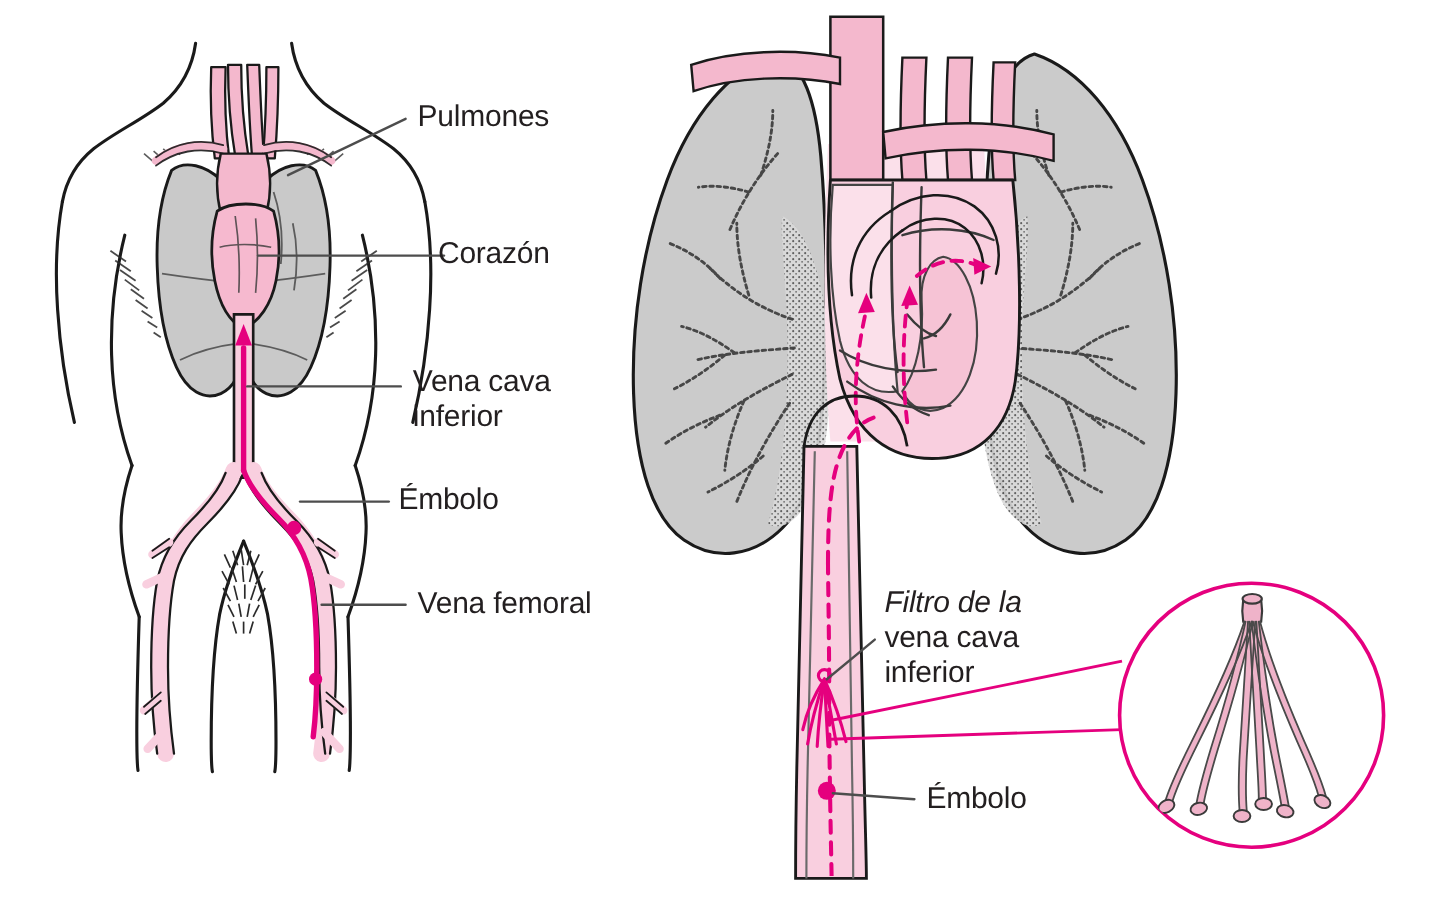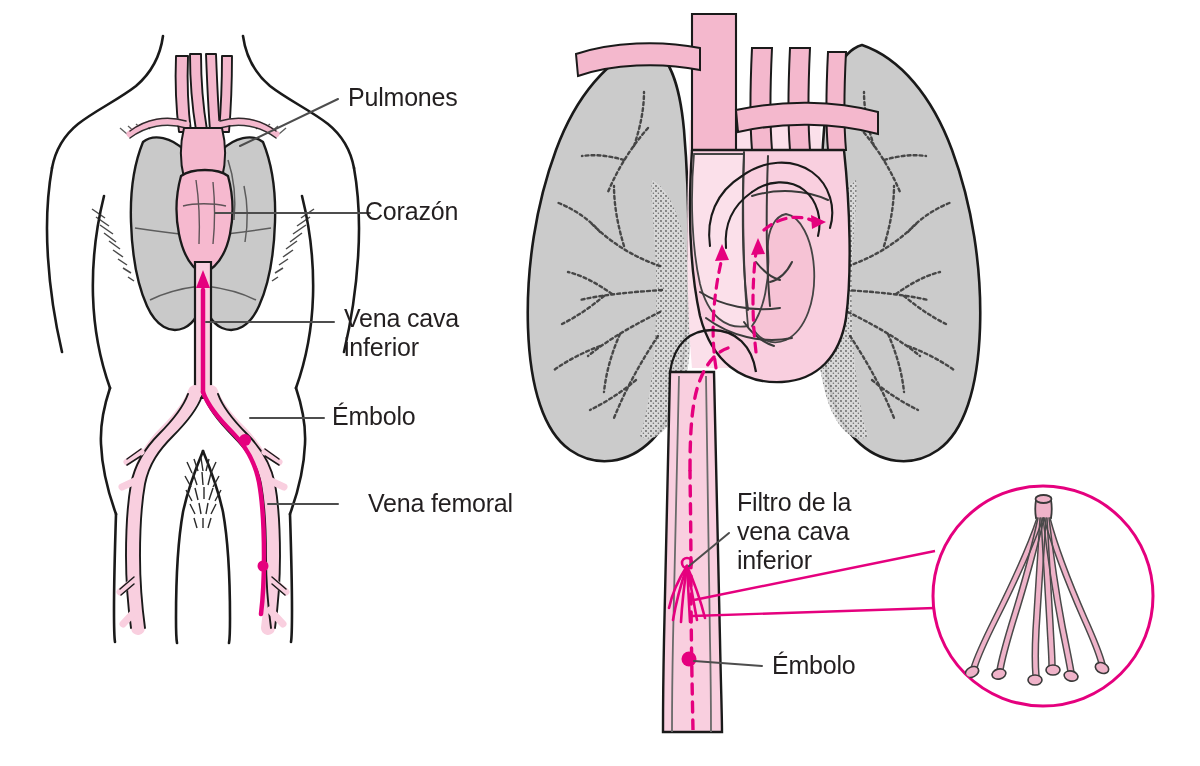--- a/index.html
+++ b/index.html
@@ -412,23 +412,23 @@
 
   <div class="lbl" style="left:365px; top:197px;">Corazón</div>
 
   <div style="position:absolute; left:344px; top:304px;">
     <div class="lbl" style="position:static;">Vena cava</div>
     <div class="lbl" style="position:static;">inferior</div>
   </div>
 
   <div class="lbl" style="left:332px; top:402px;">Émbolo</div>
 
-  <div class="lbl" style="left:348px; top:489px;margin-left:20px;">Vena femoral</div>
+  <div class="lbl" style="left:348px; top:489px;">Vena femoral</div>
 
   <div style="position:absolute; left:737px; top:488px;">
-    <div class="lbl" style="position:static;">Filtro de la</div>
+    <div class="lbl" style="position:static;font-style:italic;">Filtro de la</div>
     <div class="lbl" style="position:static;">vena cava</div>
     <div class="lbl" style="position:static;">inferior</div>
   </div>
 
   <div class="lbl" style="left:772px; top:651px;">Émbolo</div>
 
 </div>
 
 </body></html>

